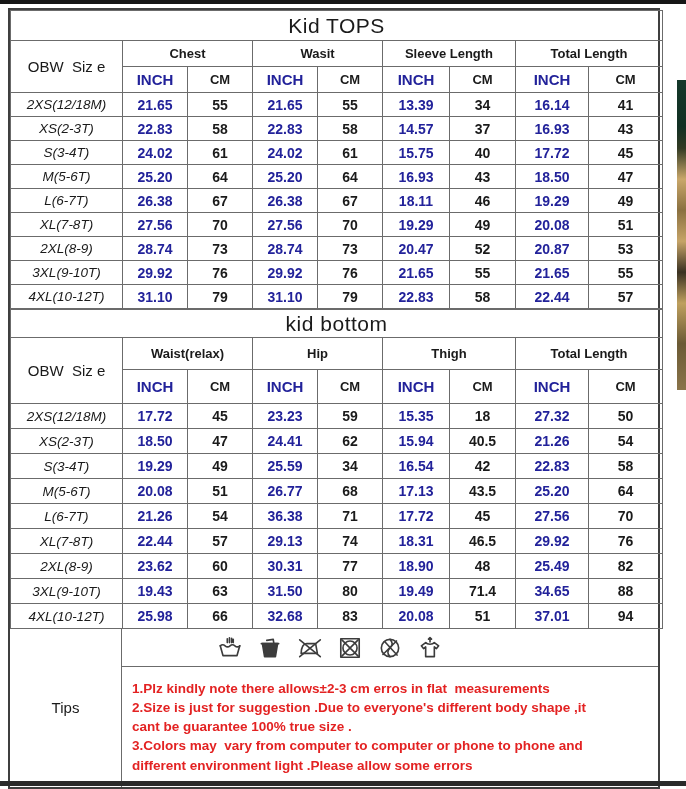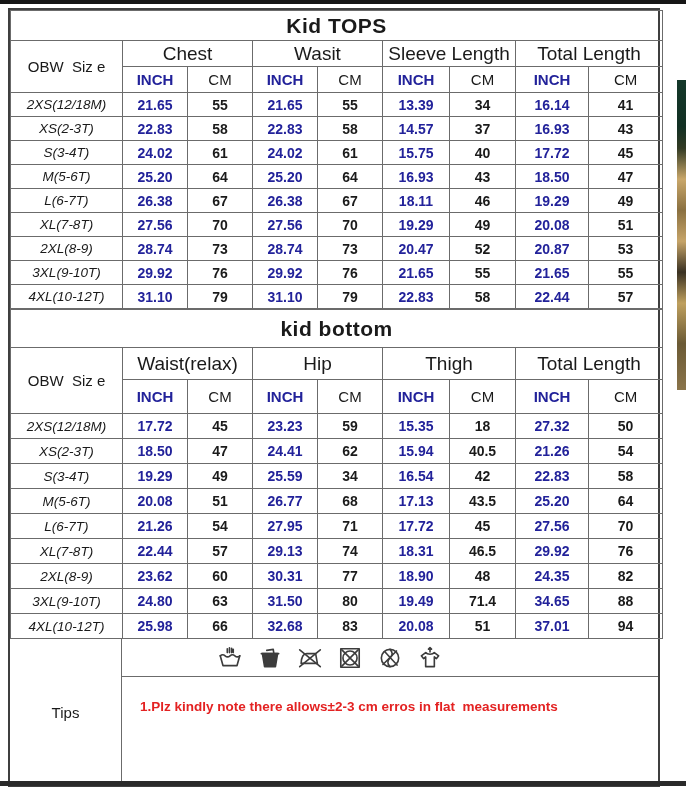--- a/index.html
+++ b/index.html
@@ -27,31 +27,31 @@
   #sheet{
     position:absolute;left:8px;top:8px;width:652px;
     border:2px solid var(--heavy);background:#fff;
   }
   table{width:100%;border-collapse:collapse;table-layout:fixed;}
   td,th{
     border:1px solid var(--line);
     text-align:center;vertical-align:middle;padding:0;overflow:hidden;
     font-weight:normal;
   }
-  .title-cell{font-size:21px;font-weight:bold;letter-spacing:0.5px;}
+  .title-cell{font-size:21px;font-weight:normal;letter-spacing:0.5px;}
   .t1 .title-row{height:30px;}
   .t1 .group-row{height:26px;}
   .t1 .unit-row{height:26px;}
-  .t2 .title-row{height:38px;}
+  .t2 .title-row{height:28px;}
   .t2 .group-row{height:32px;}
   .t2 .unit-row{height:34px;}
-  .group-cell{font-size:19px;font-weight:normal;}
+  .group-cell{font-size:13px;font-weight:bold;}
   .size-head{font-size:15px;white-space:pre;}
   .unit-inch{font-size:15px;font-weight:bold;color:var(--inch-blue);text-align:center;}
-  .unit-cm{font-size:15px;font-weight:normal;}
+  .unit-cm{font-size:13px;font-weight:bold;}
   .t1 tbody tr{height:24px;}
   .t2 tbody tr{height:25px;}
   td.size{font-size:13.5px;font-style:italic;}
   td.inch{font-size:14px;font-weight:bold;color:var(--inch-blue);}
   td.cm{font-size:14px;font-weight:bold;}
   
   .tips{display:grid;grid-template-columns:112px 1fr;grid-template-rows:38px auto;}
   .tips-label{
     grid-column:1;grid-row:1 / span 2;border-right:1px solid var(--line);
     display:flex;align-items:center;justify-content:center;font-size:15px;
@@ -60,21 +60,21 @@
     grid-column:2;grid-row:1;border-bottom:1px solid var(--line);
     display:flex;align-items:center;gap:14px;padding-left:95px;
   }
   .cicon{width:26px;height:26px;flex:0 0 auto;}
   .cicon svg{width:100%;height:100%;stroke:#3c3c3c;fill:none;stroke-width:1.5;stroke-linecap:round;stroke-linejoin:round;}
   .tips-text{
     grid-column:2;grid-row:2;min-height:108px;
     padding:12px 42px 12px 10px;color:var(--tips-red);
     font-size:13.5px;font-weight:bold;line-height:1.42;
   }
-  .tips-text p{margin:8px;white-space:pre-wrap;}
+  .tips-text p{margin:0;white-space:pre-wrap;}
 </style>
 </head>
 <body>
 
 <div class="top-band"></div>
 
 <div id="sheet">
 
   <table class="t1">
     <colgroup>
@@ -289,21 +289,21 @@
           <td class="cm">68</td>
           <td class="inch">17.13</td>
           <td class="cm">43.5</td>
           <td class="inch">25.20</td>
           <td class="cm">64</td>
         </tr>
         <tr>
           <td class="size">L(6-7T)</td>
           <td class="inch">21.26</td>
           <td class="cm">54</td>
-          <td class="inch">27.95</td>
+          <td class="inch">36.38</td>
           <td class="cm">71</td>
           <td class="inch">17.72</td>
           <td class="cm">45</td>
           <td class="inch">27.56</td>
           <td class="cm">70</td>
         </tr>
         <tr>
           <td class="size">XL(7-8T)</td>
           <td class="inch">22.44</td>
           <td class="cm">57</td>
@@ -315,26 +315,26 @@
           <td class="cm">76</td>
         </tr>
         <tr>
           <td class="size">2XL(8-9)</td>
           <td class="inch">23.62</td>
           <td class="cm">60</td>
           <td class="inch">30.31</td>
           <td class="cm">77</td>
           <td class="inch">18.90</td>
           <td class="cm">48</td>
-          <td class="inch">24.35</td>
+          <td class="inch">25.49</td>
           <td class="cm">82</td>
         </tr>
         <tr>
           <td class="size">3XL(9-10T)</td>
-          <td class="inch">24.80</td>
+          <td class="inch">19.43</td>
           <td class="cm">63</td>
           <td class="inch">31.50</td>
           <td class="cm">80</td>
           <td class="inch">19.49</td>
           <td class="cm">71.4</td>
           <td class="inch">34.65</td>
           <td class="cm">88</td>
         </tr>
         <tr>
           <td class="size">4XL(10-12T)</td>
@@ -389,19 +389,21 @@
       </span>
       <span class="cicon">
         <svg viewBox="0 0 24 24">
           <path d="M8 7 L4 10 L6 12.5 L8 11 V20 H16 V11 L18 12.5 L20 10 L16 7 C14.5 9 9.5 9 8 7 Z"></path>
           <path d="M12 2.5 V6.5 M10.6 3.8 L12 2.5 L13.4 3.8"></path>
         </svg>
       </span>
     </div>
     <div class="tips-text">
       <p>1.Plz kindly note there allows±2-3 cm erros in flat  measurements</p>
+      <p>2.Size is just for suggestion .Due to everyone's different body shape ,it cant be guarantee 100% true size .</p>
+      <p>3.Colors may  vary from computer to computer or phone to phone and different environment light .Please allow some errors</p>
     </div>
   </div>
 
 </div>
 
 <div class="photo-strip"></div>
 <div class="bottom-band"></div>
 
 </body></html>

